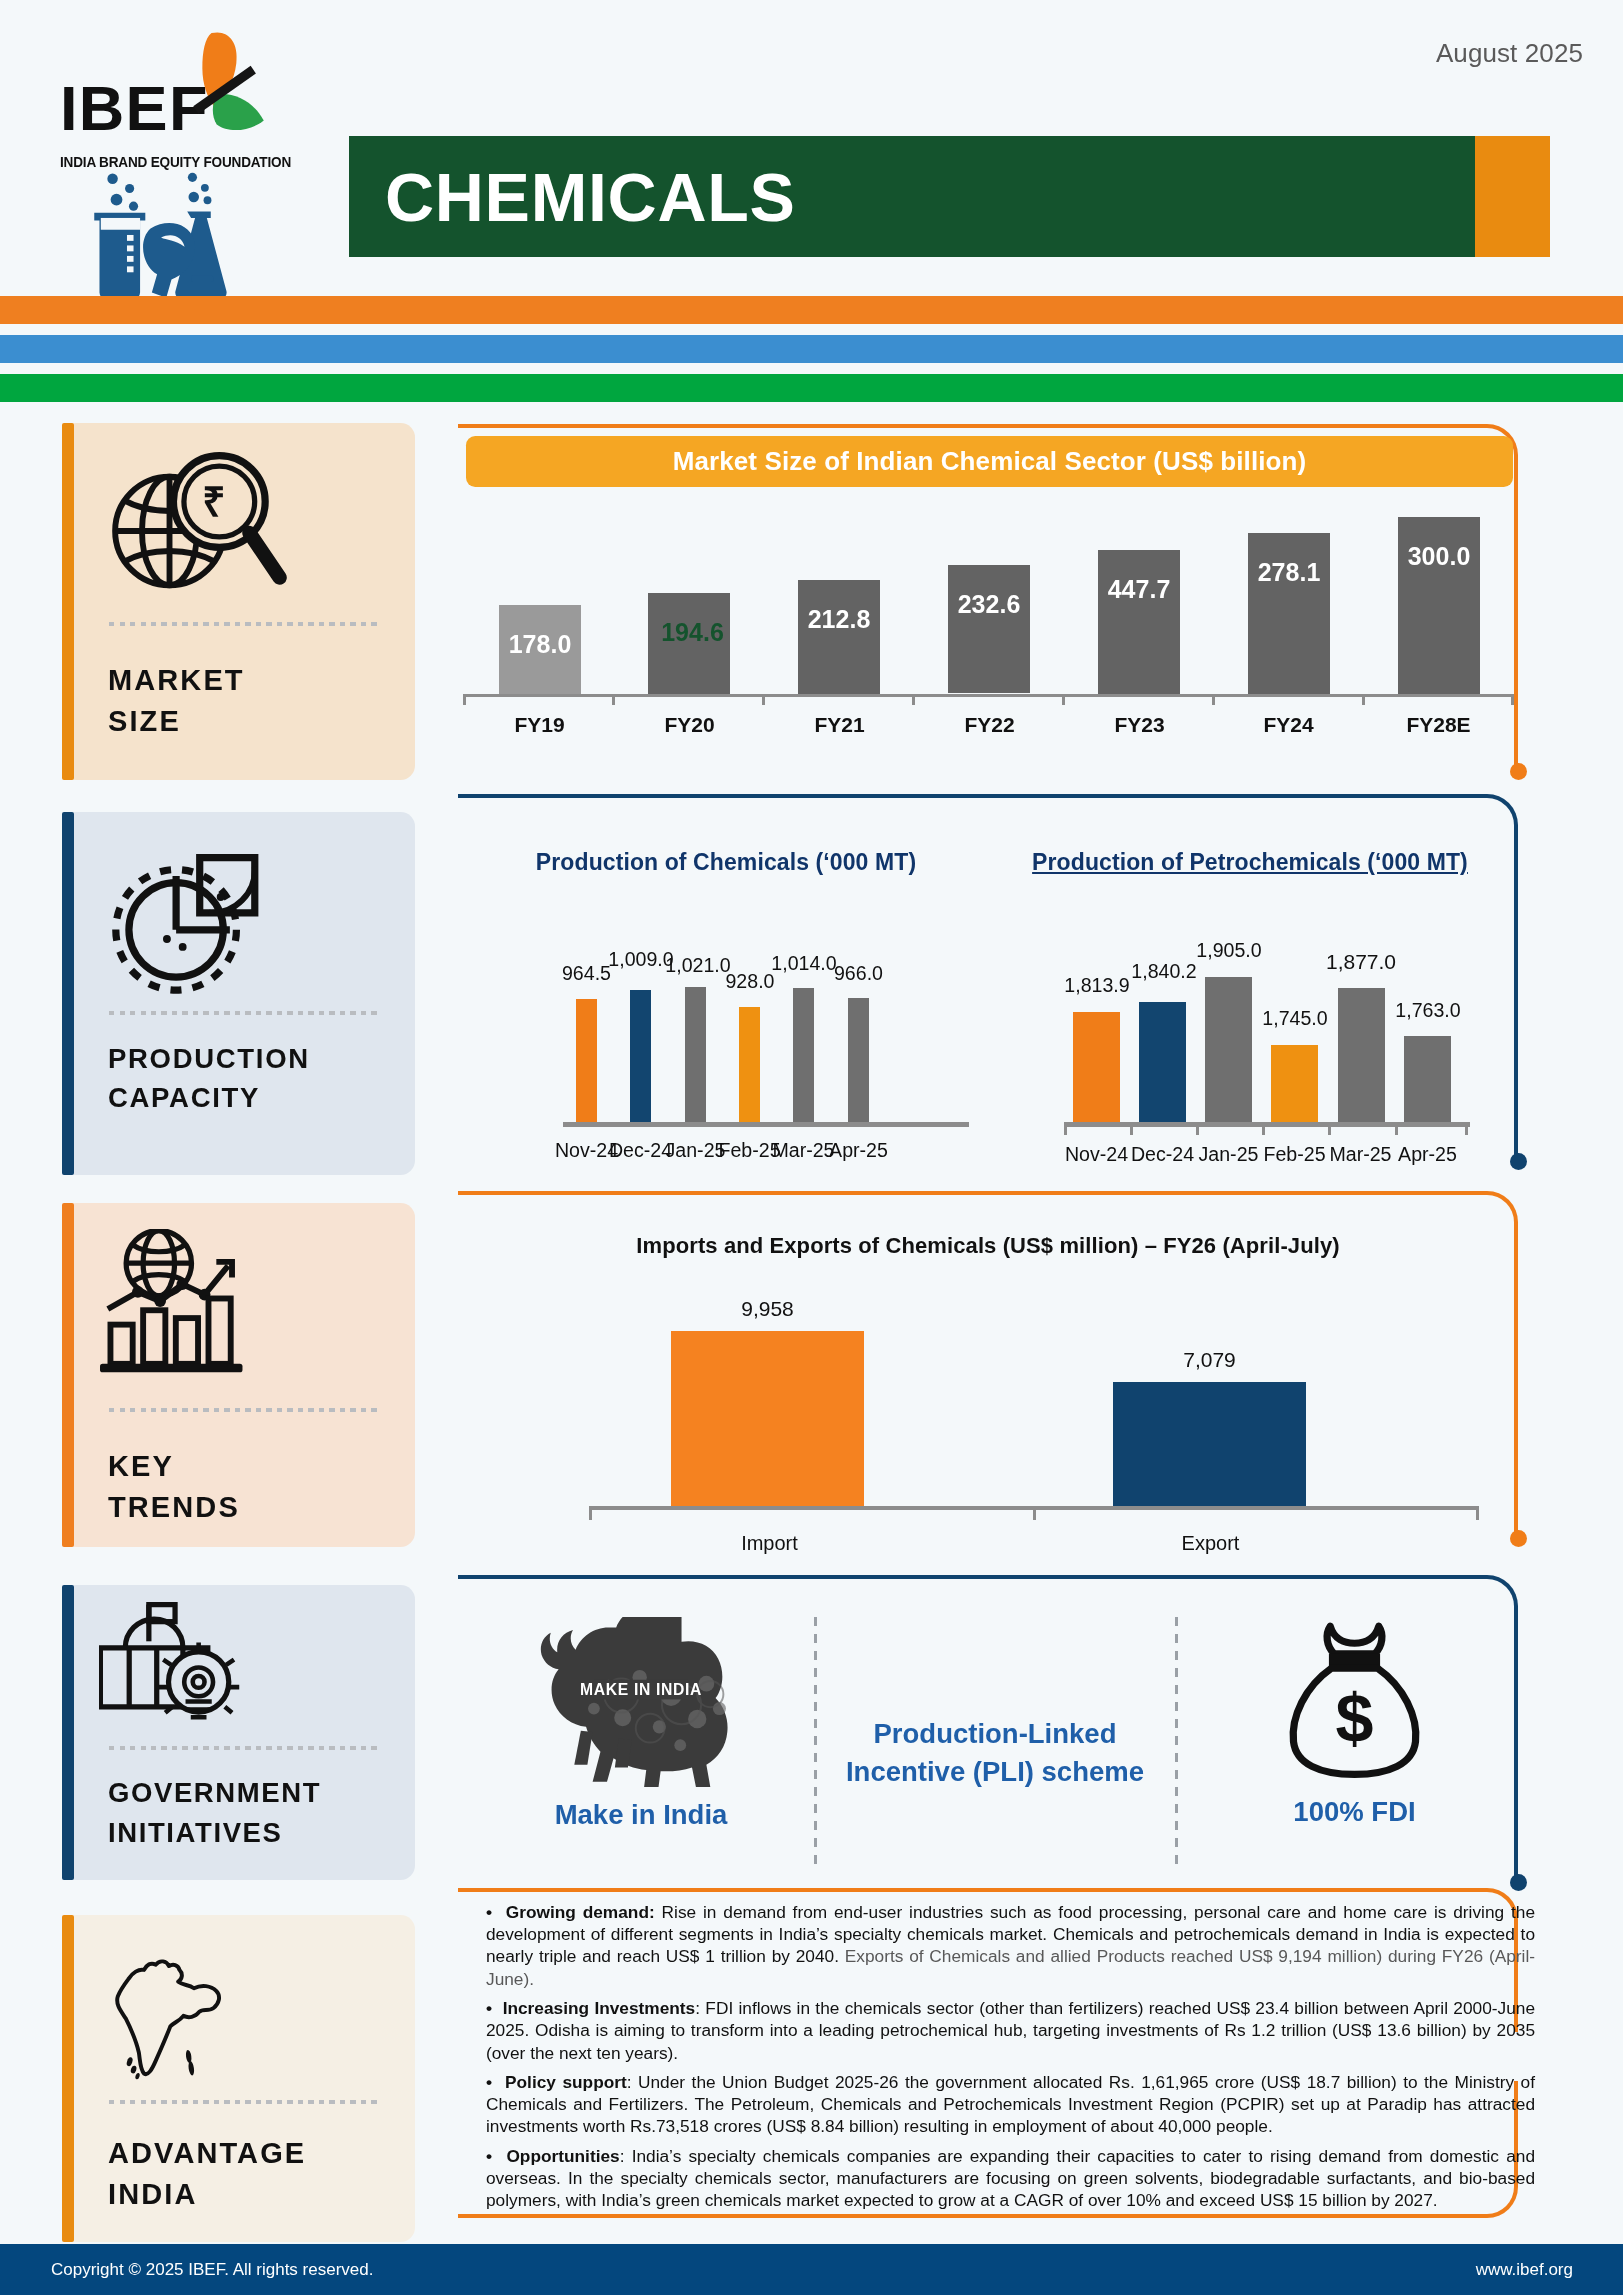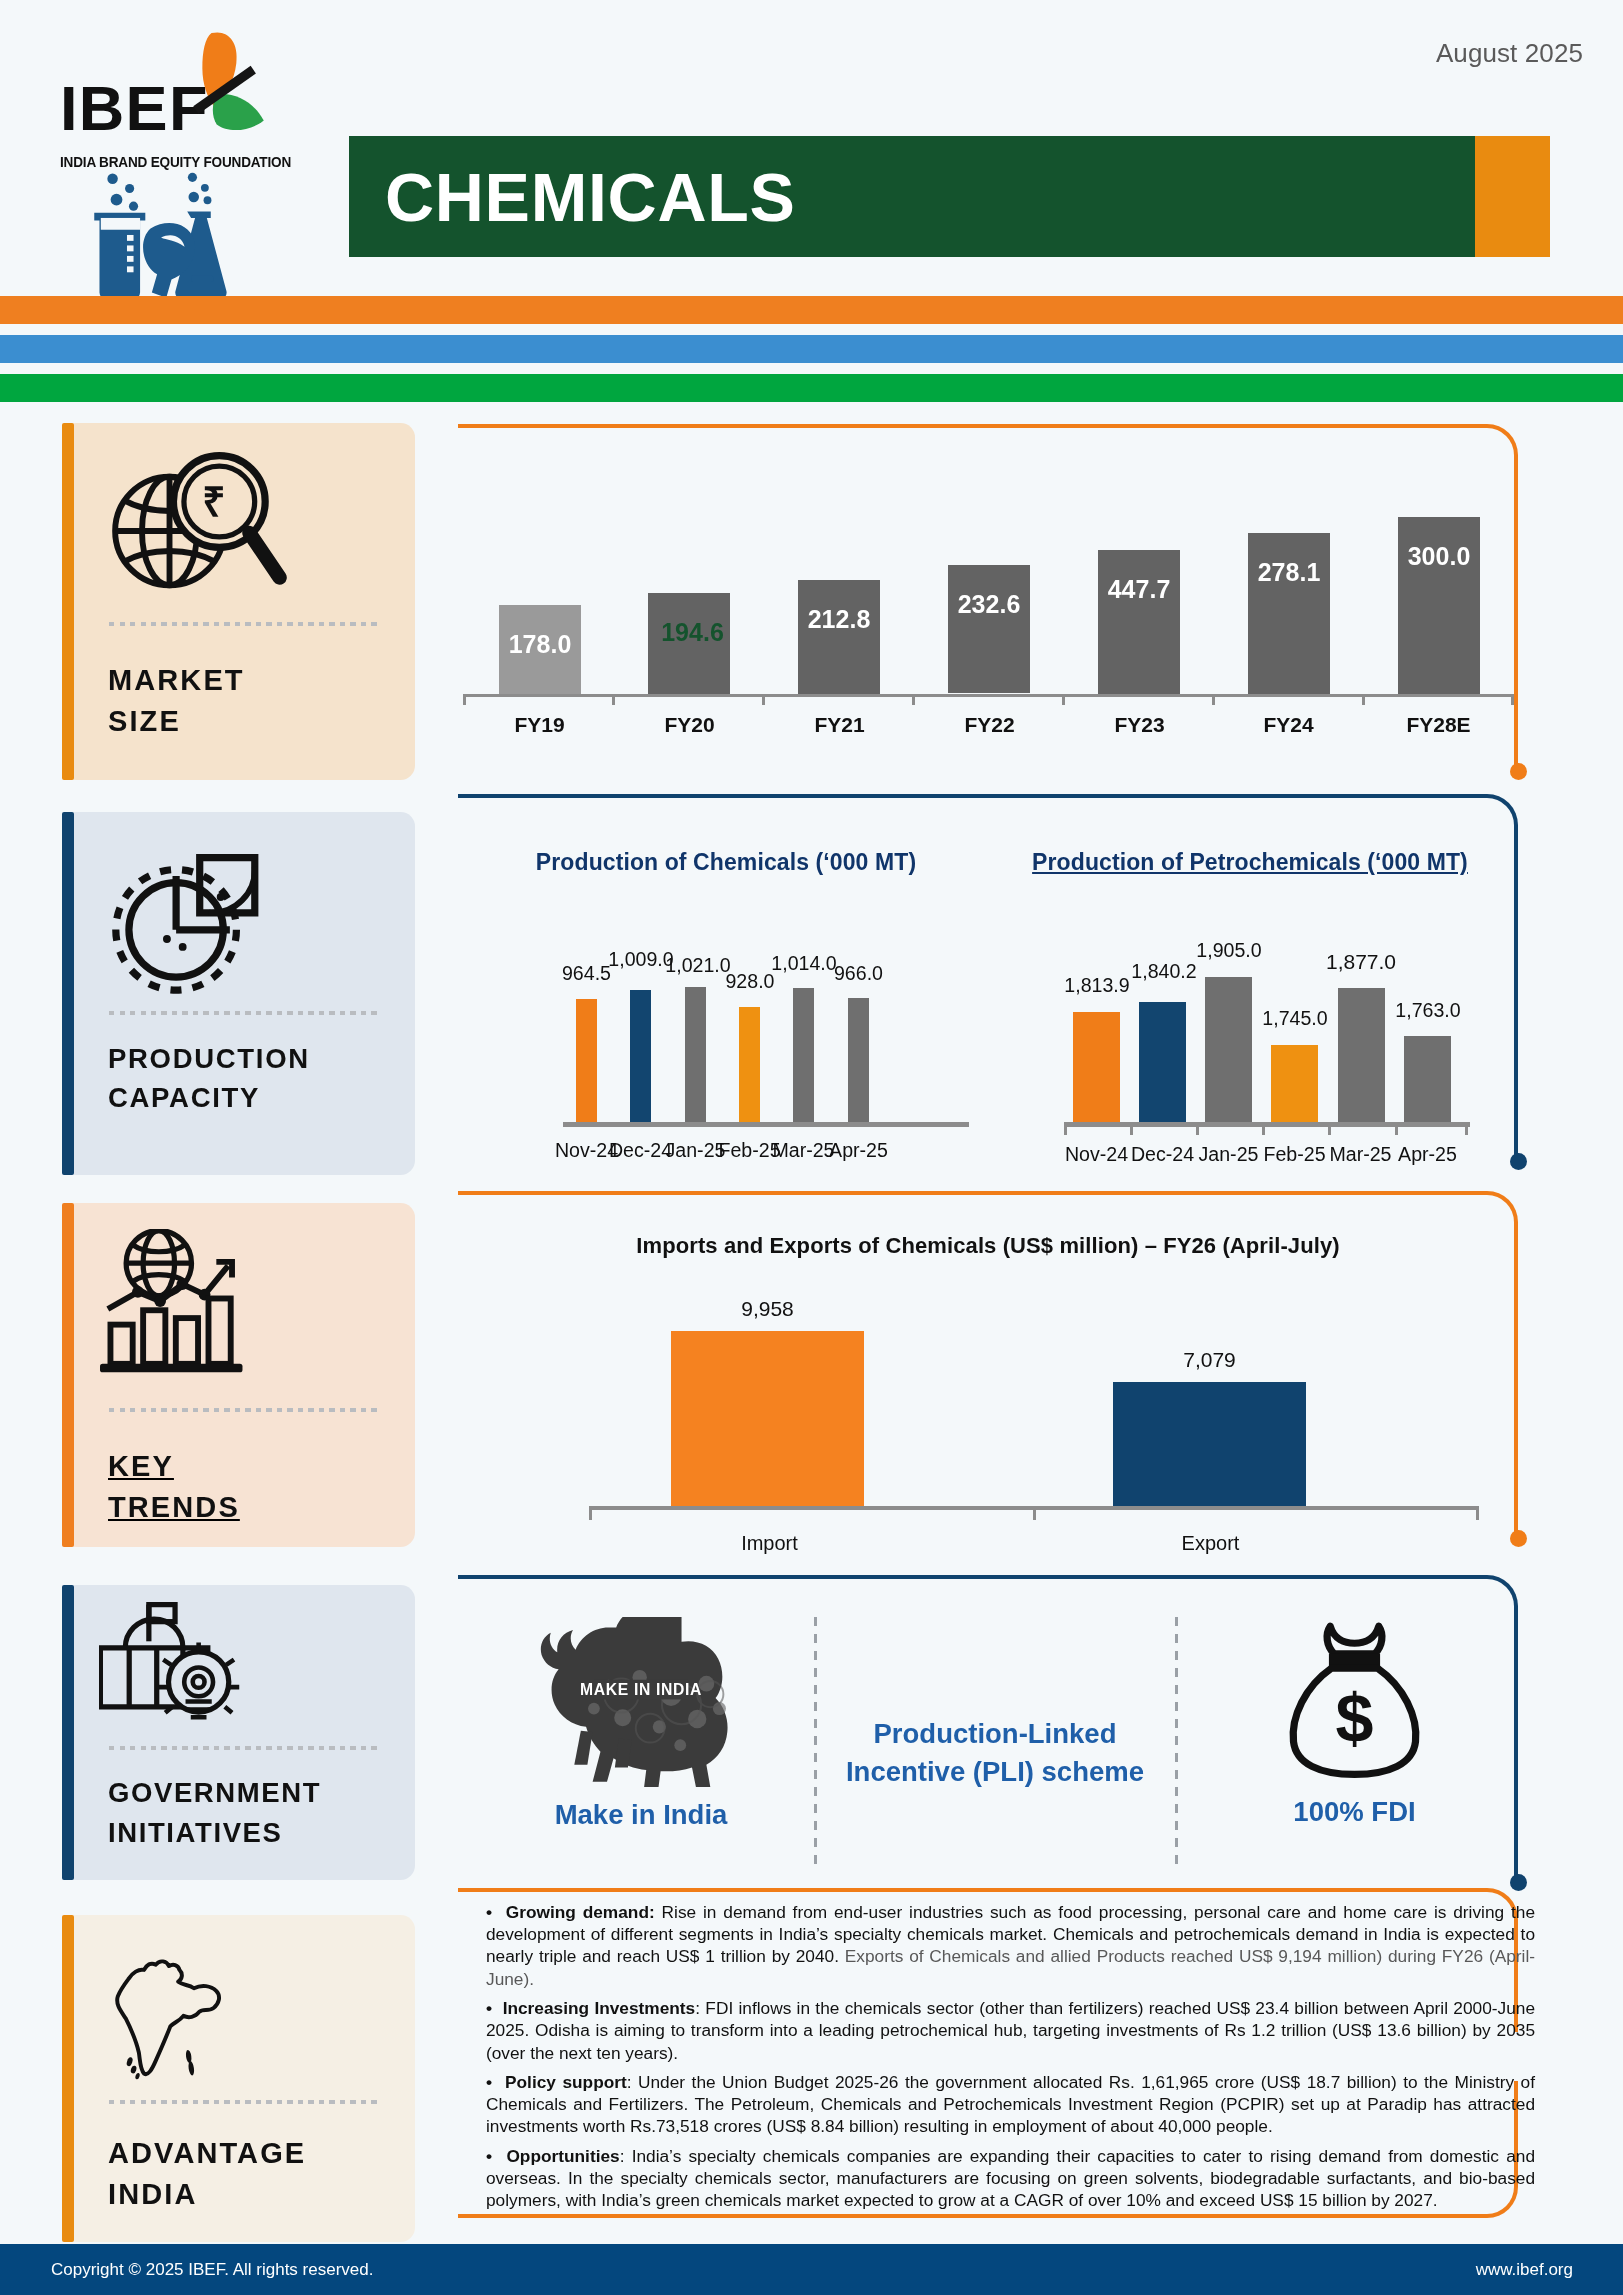--- a/index.html
+++ b/index.html
@@ -231,21 +231,21 @@
         <circle cx="178" cy="90" r="6" fill="#111"></circle>
       </svg>
     </div>
     <div class="dots"></div>
     <div class="lbl" style="margin-top:23.6px;font-size:27.5px;letter-spacing:1.7px;">
       <span>PRODUCTION</span><br>
       <span>CAPACITY</span>
     </div>
   </div>
 
-  <div class="card beige2" style="top:1203px;height:344px;text-decoration:underline;">
+  <div class="card beige2" style="top:1203px;height:344px;">
     <div class="bar bar-orange" style="background:#ef7f20;"></div>
     <div class="ico" style="margin-left:38px;">
       <svg width="183" height="154" viewBox="0 0 280 235">
         <g fill="none" stroke="#111" stroke-width="8">
           <circle cx="90" cy="52" r="50"></circle>
           <ellipse cx="90" cy="52" rx="24" ry="50"></ellipse>
           <line x1="40" y1="52" x2="140" y2="52"></line>
           <path d="M50 24 C70 38 110 38 130 24"></path>
           <path d="M50 80 C70 66 110 66 130 80"></path>
         </g>
@@ -325,20 +325,21 @@
     <div class="dots" style="margin-top:14.4px;"></div>
     <div class="lbl" style="margin-top:29px;">
       <span>ADVANTAGE</span><br>
       <span>INDIA</span>
     </div>
   </div>
 
   <div class="bracket" style="left:458px;top:424px;width:1060px;height:347px;border-color:#f07d18;"></div>
   <div class="bracket-dot" style="left:1510px;top:763px;background:#f07d18;"></div>
 
+  <div class="sec-title-pill" style="left:466px;top:436px;width:1047px;height:51px;">Market Size of Indian Chemical Sector (US$ billion)</div>
 
   <div class="panel" style="left:458px;top:517px;width:1060px;height:216px;">
 
     <div class="axis" style="left:5.2px;top:177px;width:1050px;height:3.3px;"></div>
 
     <div class="axis" style="left:5.2px;top:177px;width:2.6px;height:10.5px;"></div>
     <div class="axis" style="left:154px;top:177px;width:2.6px;height:10.5px;"></div>
     <div class="axis" style="left:304px;top:177px;width:2.6px;height:10.5px;"></div>
     <div class="axis" style="left:454px;top:177px;width:2.6px;height:10.5px;"></div>
     <div class="axis" style="left:604px;top:177px;width:2.6px;height:10.5px;"></div>

